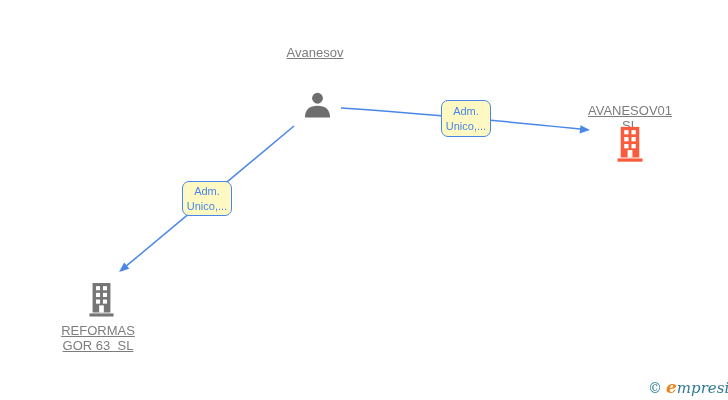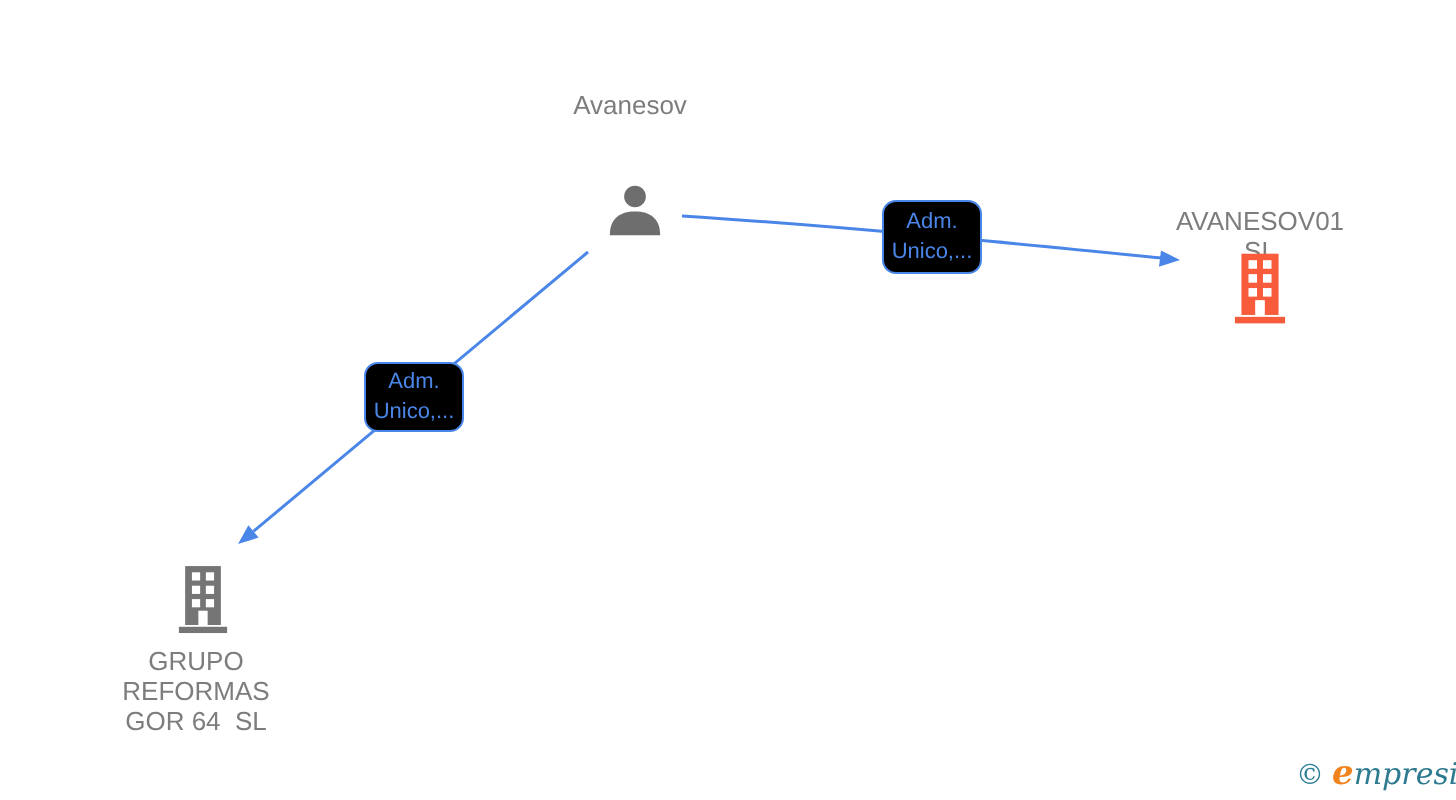--- a/index.html
+++ b/index.html
@@ -20,29 +20,29 @@
     left: 0; top: 0;
     width: 728px; height: 400px;
   }
   .node-label {
     position: absolute;
     text-align: center;
     color: #7d7d7d;
     font-size: 13px;
     line-height: 15px;
   }
-  .node-label .line { white-space: pre; }
+  .node-label .line { white-space: pre; text-decoration: underline; }
   .node {
     position: absolute;
     cursor: pointer;
   }
   .edge-label-box {
     position: absolute;
     box-sizing: border-box;
-    background: #000000;
+    background: #fef9c3;
     border: 1.5px solid #4a86e8;
     border-radius: 7px;
     color: #4a86e8;
     font-size: 11px;
     line-height: 15px;
     text-align: center;
     display: flex;
     flex-direction: column;
     justify-content: center;
     cursor: pointer;
@@ -113,23 +113,22 @@
       <rect x="7.8" y="3.5" width="4.6" height="4.6" fill="#ffffff"></rect>
       <rect x="15.6" y="3.5" width="4.6" height="4.6" fill="#ffffff"></rect>
       <rect x="7.8" y="11" width="4.6" height="4.6" fill="#ffffff"></rect>
       <rect x="15.6" y="11" width="4.6" height="4.6" fill="#ffffff"></rect>
       <rect x="7.8" y="18.5" width="4.6" height="4.6" fill="#ffffff"></rect>
       <rect x="15.6" y="18.5" width="4.6" height="4.6" fill="#ffffff"></rect>
       <rect x="11.4" y="25" width="5.2" height="8" fill="#ffffff"></rect>
     </svg>
   </div>
   <div class="node-label" style="left:28px; top:323px; width:140px;">
-    <div class="line">GRUPO</div>
     <div class="line">REFORMAS</div>
-    <div class="line">GOR 64  SL</div>
+    <div class="line">GOR 63  SL</div>
   </div>
 
   <div class="edge-label-box box1">
     <div>Adm.</div>
     <div>Unico,...</div>
   </div>
   <div class="edge-label-box box2">
     <div>Adm.</div>
     <div>Unico,...</div>
   </div>

